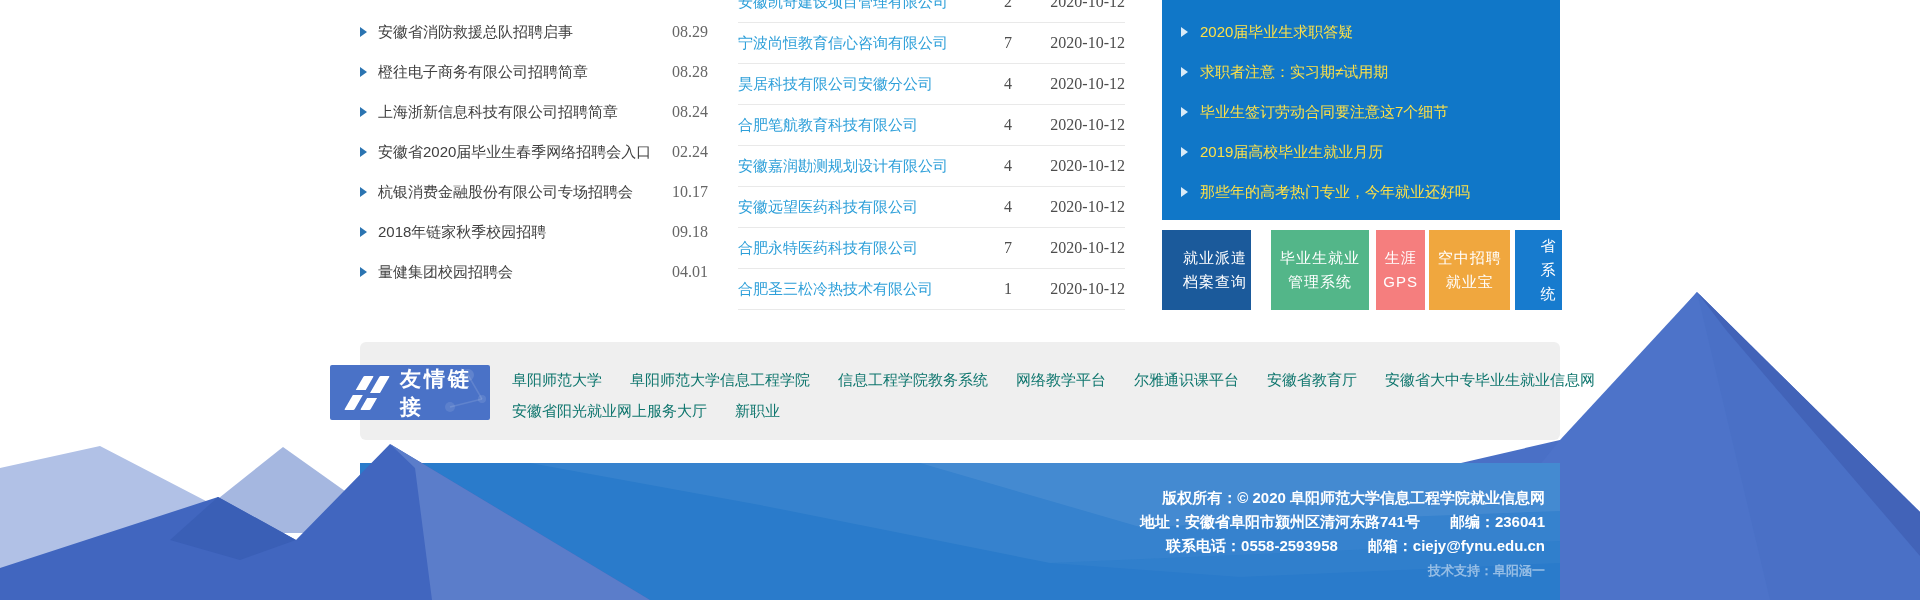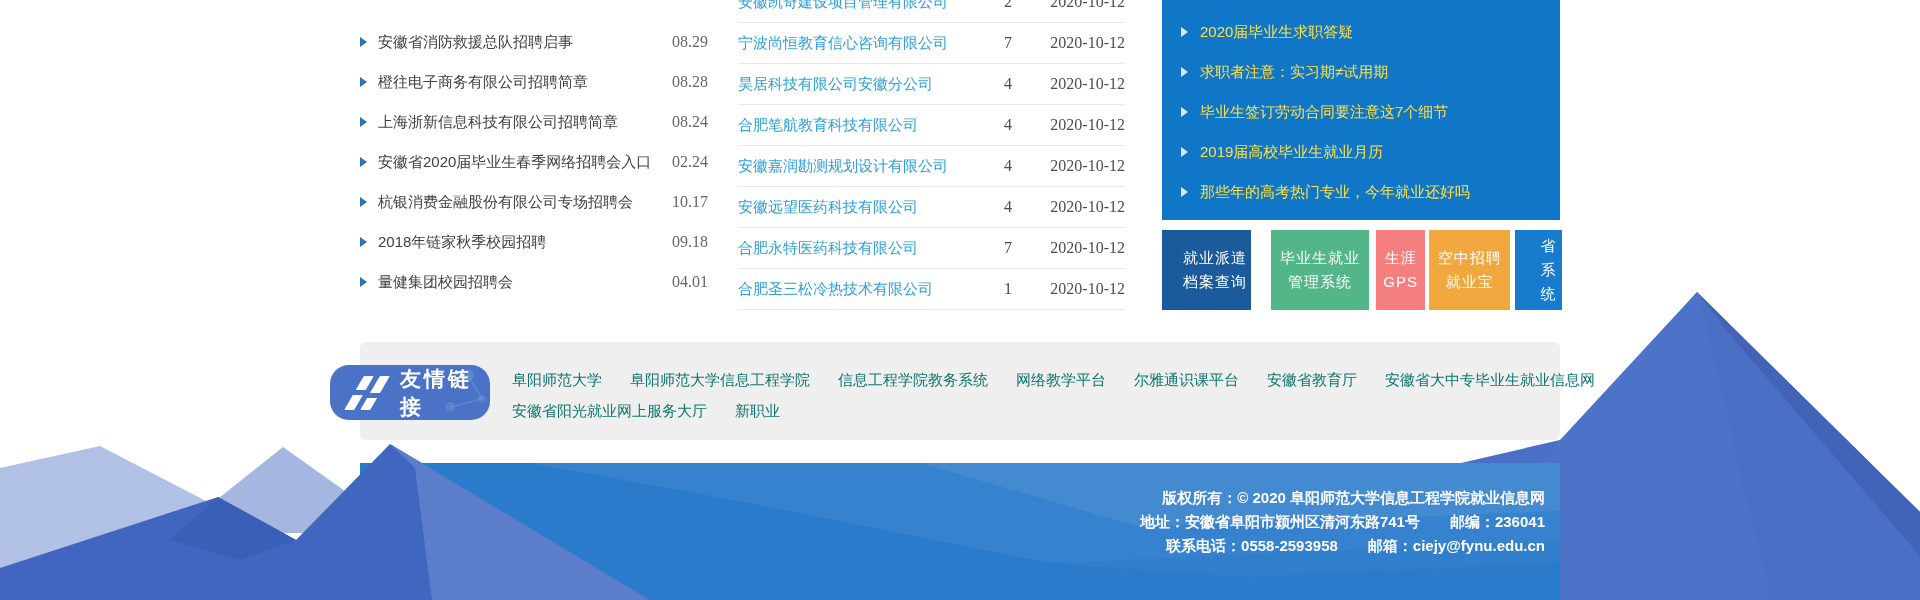--- a/index.html
+++ b/index.html
@@ -21,21 +21,21 @@
   .footer-text { right:375px; top:486px; z-index:5; text-align:right; color:#ffffff;
                  font-size:15px; font-weight:bold; line-height:24px; }
   .footer-text .gap { display:inline-block; width:30px; }
   .footer-support { font-size:13px; color:rgba(255,255,255,.5); font-weight:bold; margin-top:1px; }
 
   
   .content { left:0; top:0; width:1920px; height:600px; z-index:4; pointer-events:none; }
   .content > * { pointer-events:auto; }
 
   
-  .news-list { left:360px; top:0; width:348px; padding-top:22px; }
+  .news-list { left:360px; top:0; width:348px; padding-top:12px; }
   .news-item { height:40px; display:flex; align-items:center; cursor:pointer; }
   .tri-blue { width:0; height:0; border-left:7px solid #2b74b1;
               border-top:5px solid transparent; border-bottom:5px solid transparent;
               flex:0 0 auto; }
   .news-title { color:#404040; font-size:15px; margin-left:11px; flex:1;
                 white-space:nowrap; overflow:hidden; }
   .news-date { color:#666666; font-size:16px; font-family:"Liberation Serif", serif; }
 
   
   .company-wrap { left:738px; top:0; width:387px; height:312px; overflow:hidden; }
@@ -69,21 +69,21 @@
   .sys-4 .lbl { width:64px; }
   .sys-5 .lbl { width:16px; }
 
   
   .links-band { left:360px; top:342px; width:1200px; height:98px; background:#efefef; border-radius:6px; }
   .links-rows { position:absolute; left:152px; top:23px; }
   .links-row { display:flex; align-items:center; height:31px; }
   .link-item { color:#0f766e; font-size:15px; margin-right:28px; white-space:nowrap; cursor:pointer; }
 
   .logo-box { left:330px; top:365px; width:160px; height:55px; background:#4a72c7;
-              border-radius:19px; z-index:4; display:flex; align-items:center; overflow:hidden; }
+              border-radius:2px; z-index:4; display:flex; align-items:center; overflow:hidden; }
   .logo-slashes { position:relative; width:44px; height:38px; margin-left:16px; flex:0 0 auto; }
   .slash { position:absolute; top:2px; width:10px; height:34px; border-radius:1px;
            transform:skewX(-30deg); }
   .slash.s1 { left:8px;  background:linear-gradient(to bottom, #fff 0 42%, transparent 42% 57%, #fff 57% 100%); }
   .slash.s2 { left:24px; background:linear-gradient(to bottom, #fff 0 50%, transparent 50% 65%, #fff 65% 100%); }
   .logo-title { color:#ffffff; font-size:21px; font-weight:bold; letter-spacing:3px; margin-left:10px;
                 font-family:"Liberation Serif", serif; }
   .logo-deco { position:absolute; right:0; top:0; }
 </style>
 </head>
@@ -274,13 +274,14 @@
 </div>
 
 <div class="abs footer-text">
   <div>版权所有：© 2020 阜阳师范大学信息工程学院就业信息网</div>
   <div>
     <span>地址：安徽省阜阳市颍州区清河东路741号</span><span class="gap"></span><span>邮编：236041</span>
   </div>
   <div>
     <span>联系电话：0558-2593958</span><span class="gap"></span><span>邮箱：ciejy@fynu.edu.cn</span>
   </div>
+  <div class="footer-support">技术支持：阜阳涵一</div>
 </div>
 
 </body></html>

